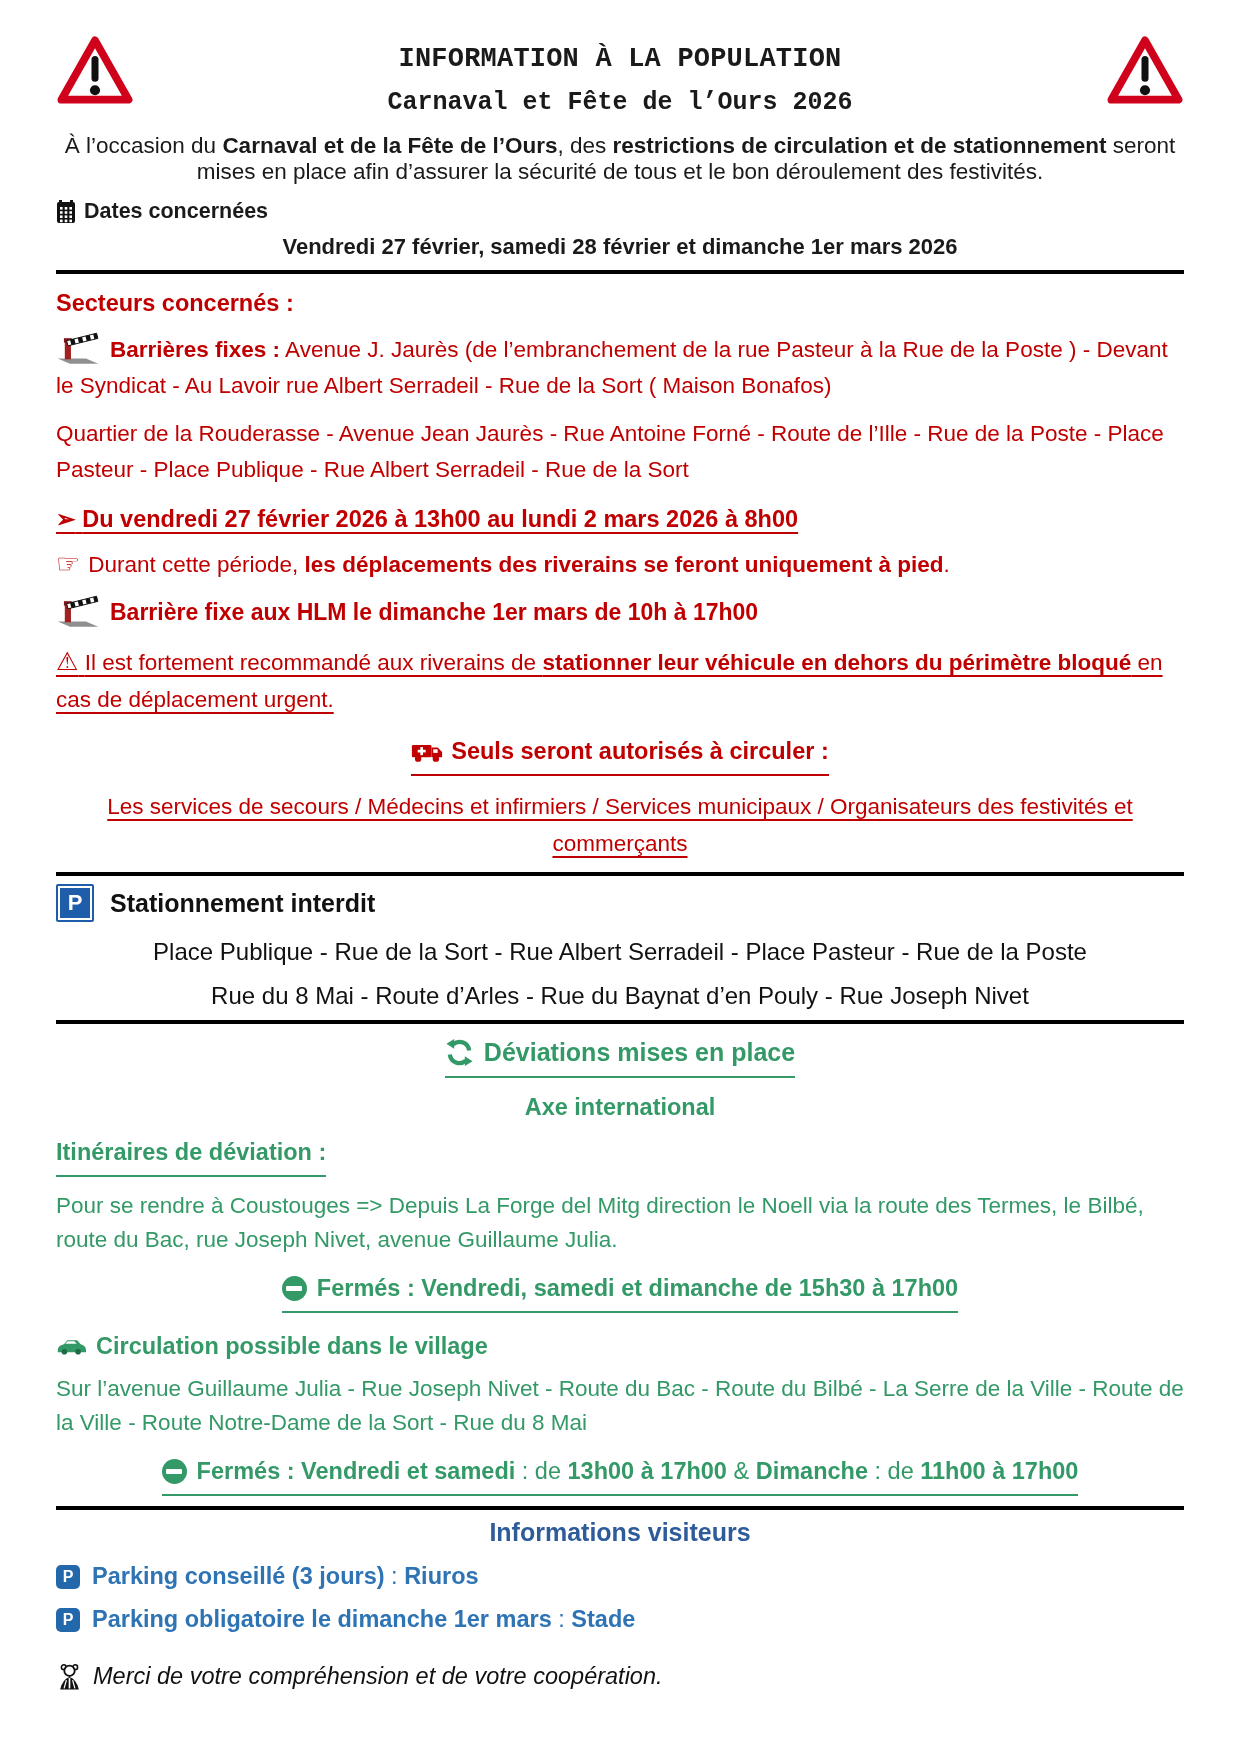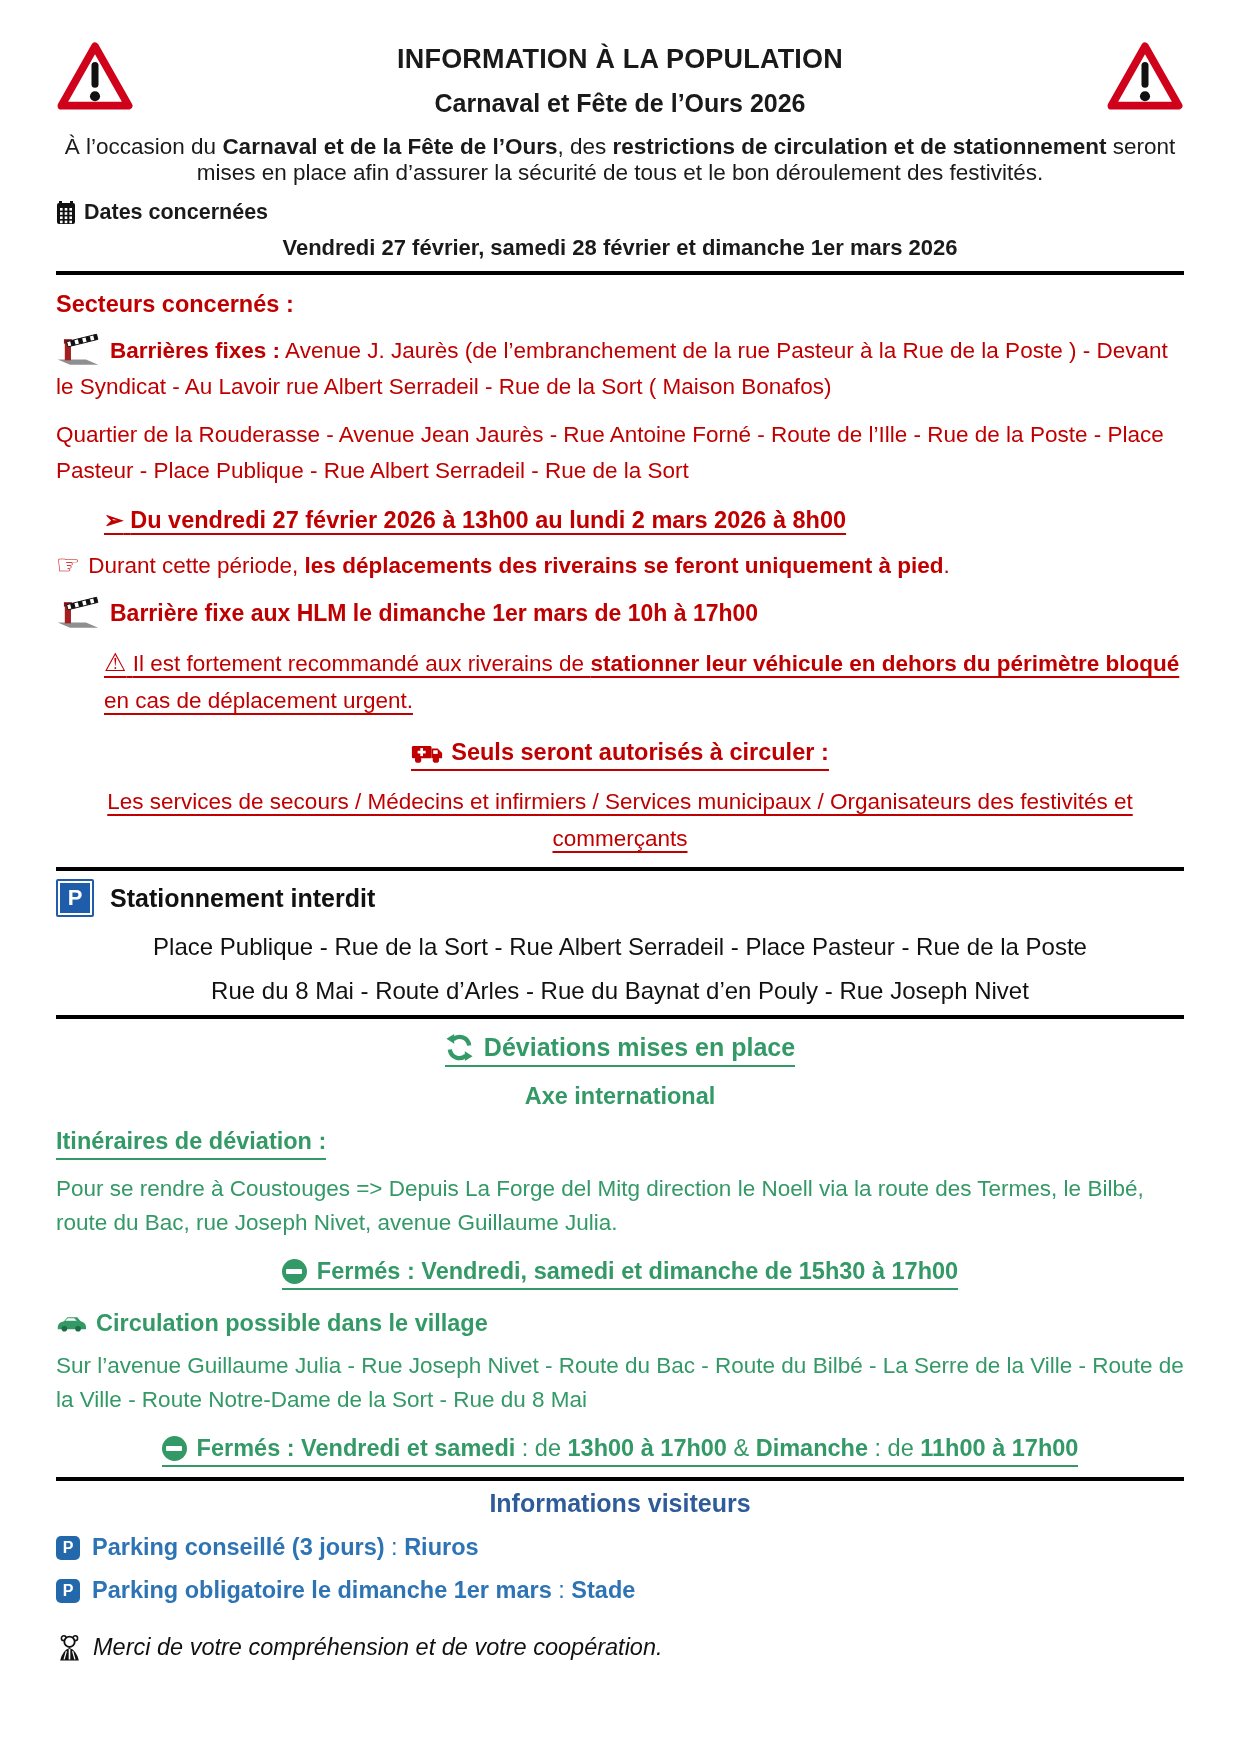--- a/index.html
+++ b/index.html
@@ -6,28 +6,28 @@
   .page{
     width:1240px;min-height:1754px;margin:0 auto;background:#ffffff;
     box-sizing:border-box;padding:34px 56px 40px;
     font-family:"Liberation Sans", sans-serif;color:#1a1a1a;
     position:relative;overflow:hidden;
   }
   
   .center{text-align:center;}
   .crow{display:flex;align-items:center;gap:12px;}
   .b{font-weight:bold;}
-  .u{text-decoration:underline;text-decoration-thickness:2px;text-underline-offset:5px;margin-left:48px;}
-  .ub{border-bottom:2.5px solid currentColor;padding-bottom:3px;}
+  .u{text-decoration:underline;text-decoration-thickness:2px;text-underline-offset:5px;}
+  .ub{border-bottom:2.5px solid currentColor;padding-bottom:9px;}
   .red{color:#C00000;}
   .green{color:#339966;}
   hr.thick{border:none;border-top:4px solid #000;margin:10px 0 8px;}
   p{margin:0;}
   
-  .header-row{display:flex;align-items:center;justify-content:space-between;}
+  .header-row{display:flex;align-items:flex-start;justify-content:space-between;font-family:Liberation Mono, monospace;}
   .titles{flex:1;text-align:center;padding-top:10px;}
   .titles h1{margin:0;font-size:27px;letter-spacing:.2px;}
   .titles h2{margin:14px 0 0;font-size:25px;}
   .intro{font-size:22.5px;line-height:26px;text-align:center;margin-top:16px;}
   .dates-label{margin-top:14px;font-size:21.5px;font-weight:bold;gap:8px;}
   .dates-value{margin-top:10px;font-size:22px;font-weight:bold;text-align:center;}
   
   .sec-heading{font-size:25px;font-weight:bold;margin:6px 0 4px;}
   .sectors-label{font-size:23.5px;font-weight:bold;margin-top:16px;}
   .bodytxt{font-size:22.5px;line-height:36px;margin-top:12px;}

